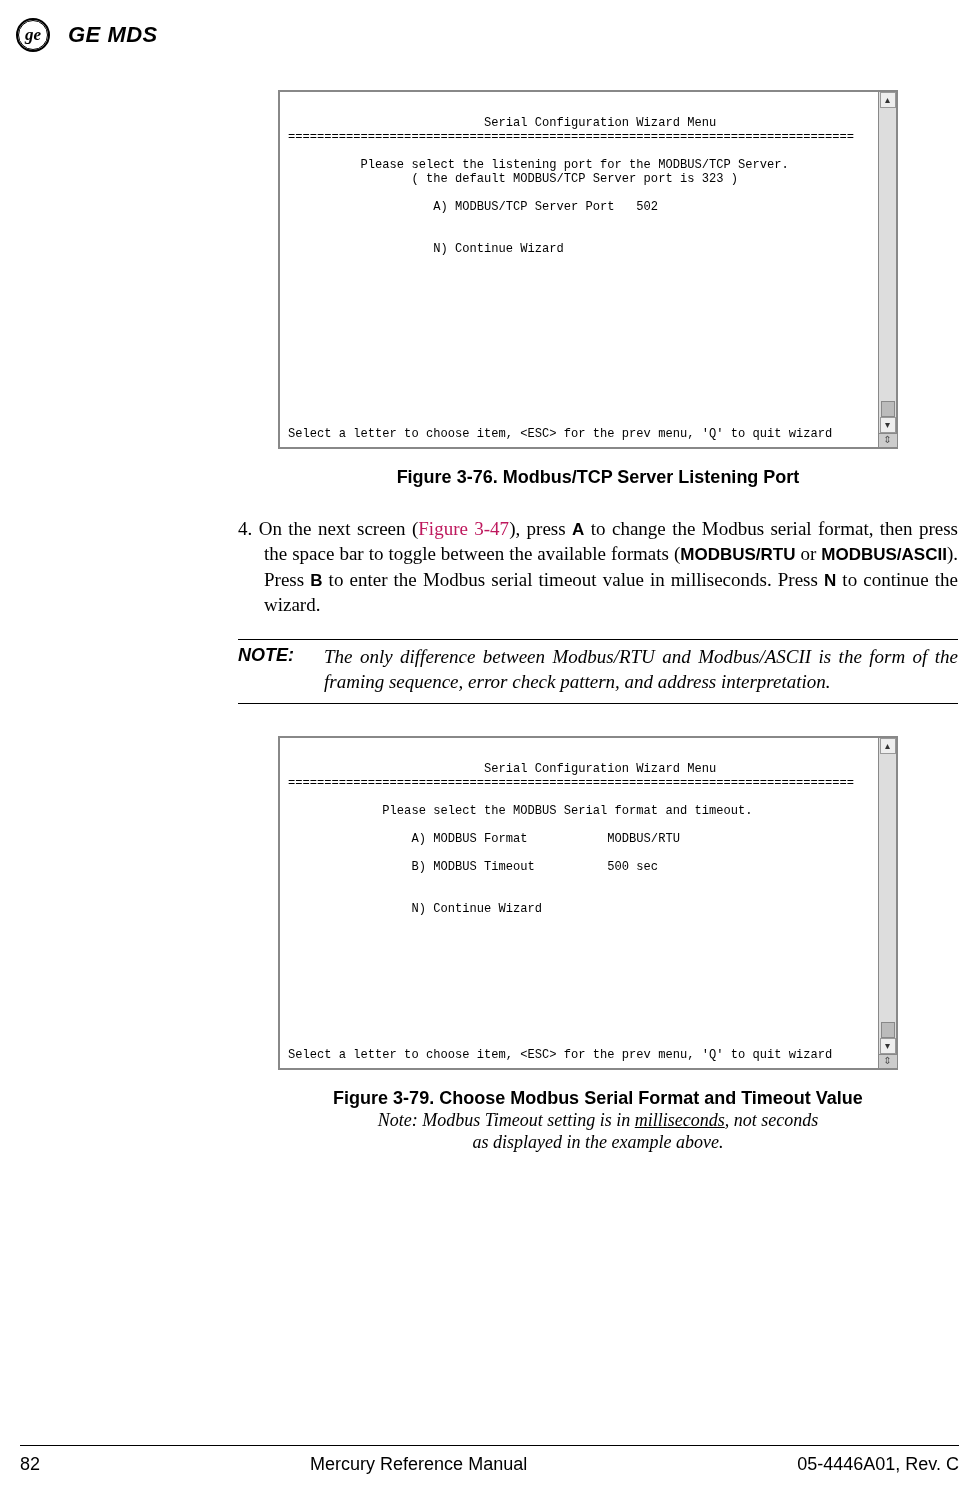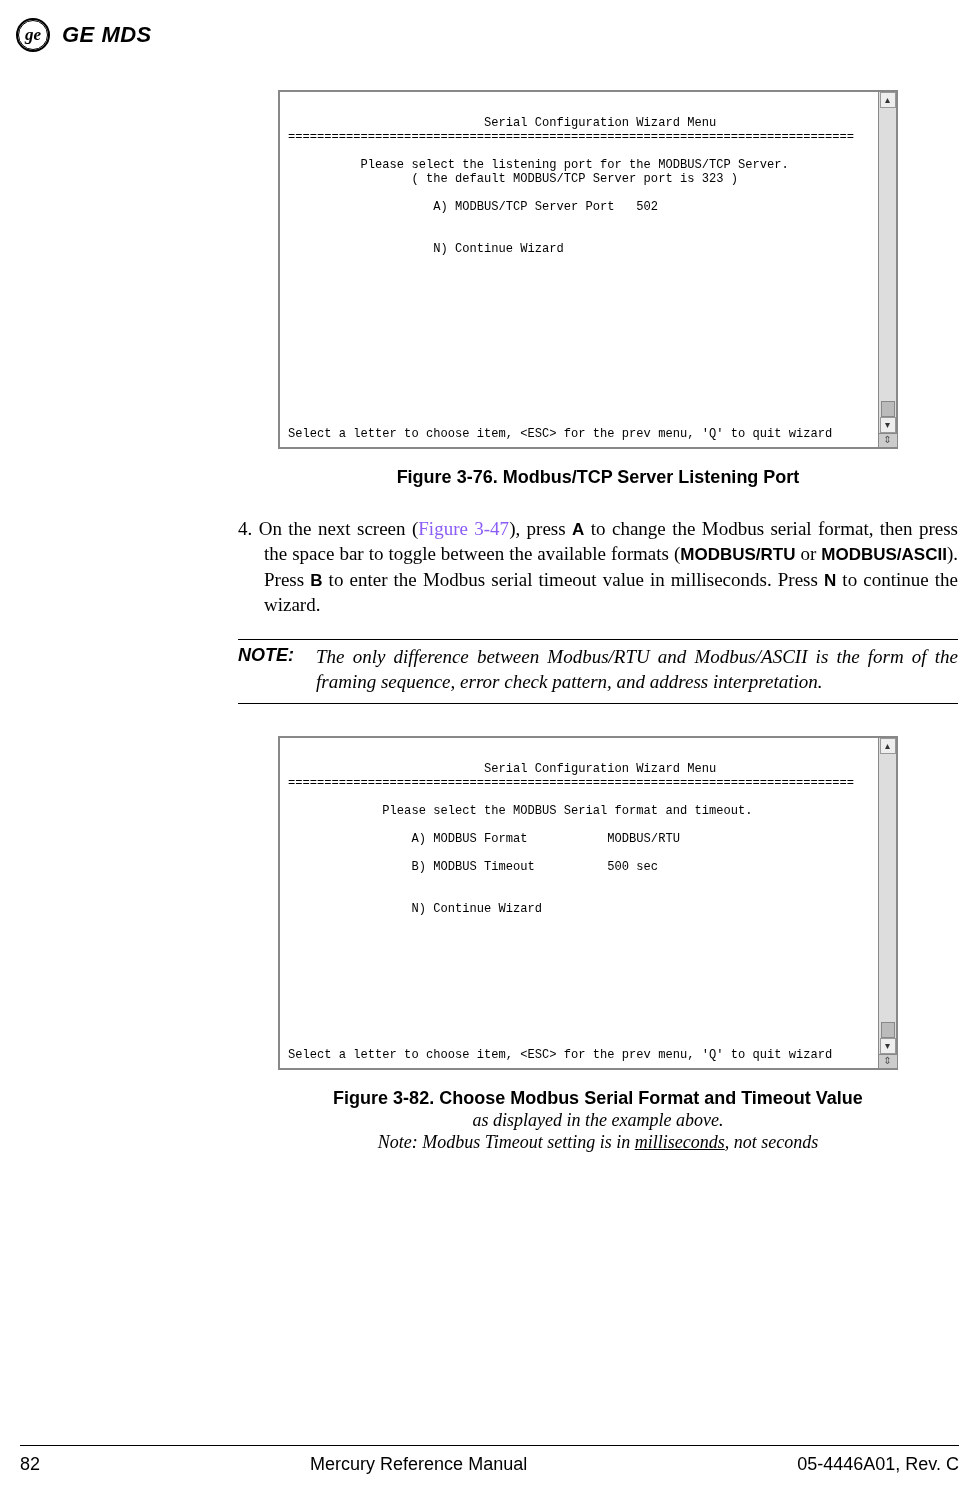--- a/index.html
+++ b/index.html
@@ -10,21 +10,21 @@
       font-family: "Times New Roman", Times, serif;
       position: relative;
       color: #000;
     }
     .header {
       position: absolute;
       top: 18px;
       left: 16px;
       display: flex;
       align-items: center;
-      gap: 12px;
+      gap: 18px;
     }
     .ge-logo {
       width: 34px;
       height: 34px;
       border: 2.5px solid #000;
       border-radius: 50%;
       display: flex;
       align-items: center;
       justify-content: center;
       font-family: Georgia, serif;
@@ -138,40 +138,41 @@
     .figure-subcaption .underline { text-decoration: underline; }
     .step {
       font-size: 19px;
       line-height: 1.32;
       margin-top: 28px;
       padding-left: 26px;
       text-indent: -26px;
       text-align: justify;
     }
     .step .sans { font-family: Arial, Helvetica, sans-serif; font-weight: bold; font-size: 17px; }
-    .step .link { color: #8b5cf6; }
+    .step .link { color: #be185d; }
     .note-block {
       border-top: 1px solid #000;
       border-bottom: 1px solid #000;
       margin-top: 22px;
       padding: 4px 0 8px 0;
       font-size: 19px;
       line-height: 1.32;
       display: flex;
       font-style: italic;
     }
     .note-label {
       font-family: Arial, Helvetica, sans-serif;
       font-weight: bold;
       font-size: 18px;
       flex: 0 0 78px;
     }
     .note-text {
       flex: 1;
       text-align: justify;
+      margin-left: 8px;
     }
     .spacer-32 { height: 32px; }
     .footer {
       position: absolute;
       bottom: 26px;
       left: 20px;
       right: 20px;
       border-top: 1px solid #000;
       padding-top: 8px;
       display: flex;
@@ -247,23 +248,23 @@
     <div class="terminal-scroll">
       <div class="scroll-btn">▴</div>
       <div style="flex:1; display:flex; flex-direction:column;">
         <div class="scroll-thumb scroll-thumb-bottom"></div>
       </div>
       <div class="scroll-btn">▾</div>
       <div class="scroll-corner">⇕</div>
     </div>
   </div>
 
-  <div class="figure-caption">Figure 3-82. Choose Modbus Serial Format and Timeout Value</div>
+  <div class="figure-caption">Figure 3-79. Choose Modbus Serial Format and Timeout Value</div>
+  <div class="figure-subcaption"><span>Note: Modbus Timeout setting is in </span><span class="underline">milliseconds</span><span>, not seconds</span></div>
   <div class="figure-subcaption">as displayed in the example above.</div>
-  <div class="figure-subcaption"><span>Note: Modbus Timeout setting is in </span><span class="underline">milliseconds</span><span>, not seconds</span></div>
 
 </div>
 
 <div class="footer">
   <span>82</span>
   <span>Mercury Reference Manual</span>
   <span>05-4446A01, Rev. C</span>
 </div>
 
 </body></html>

